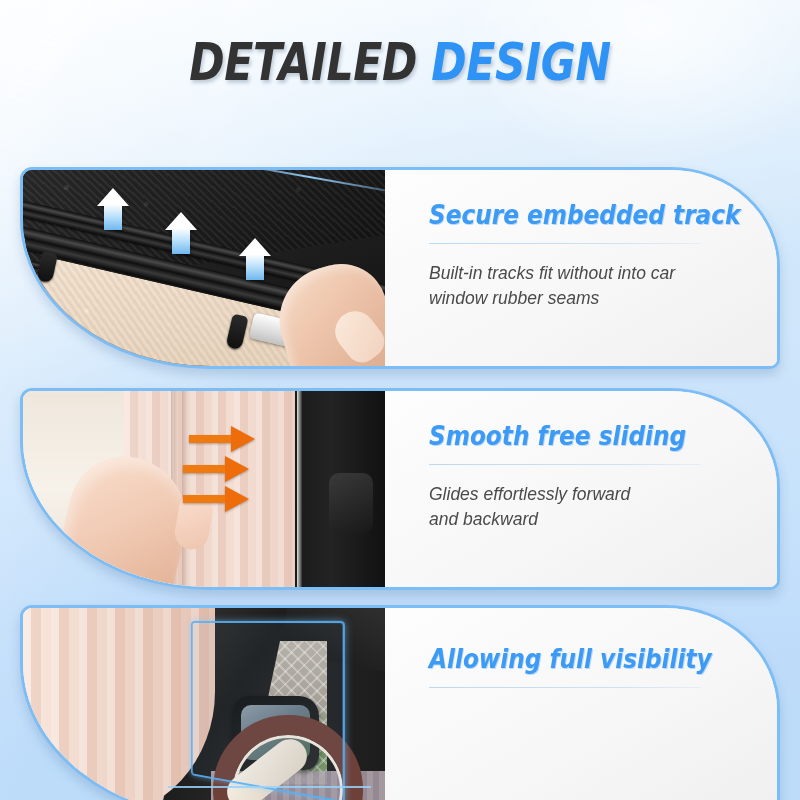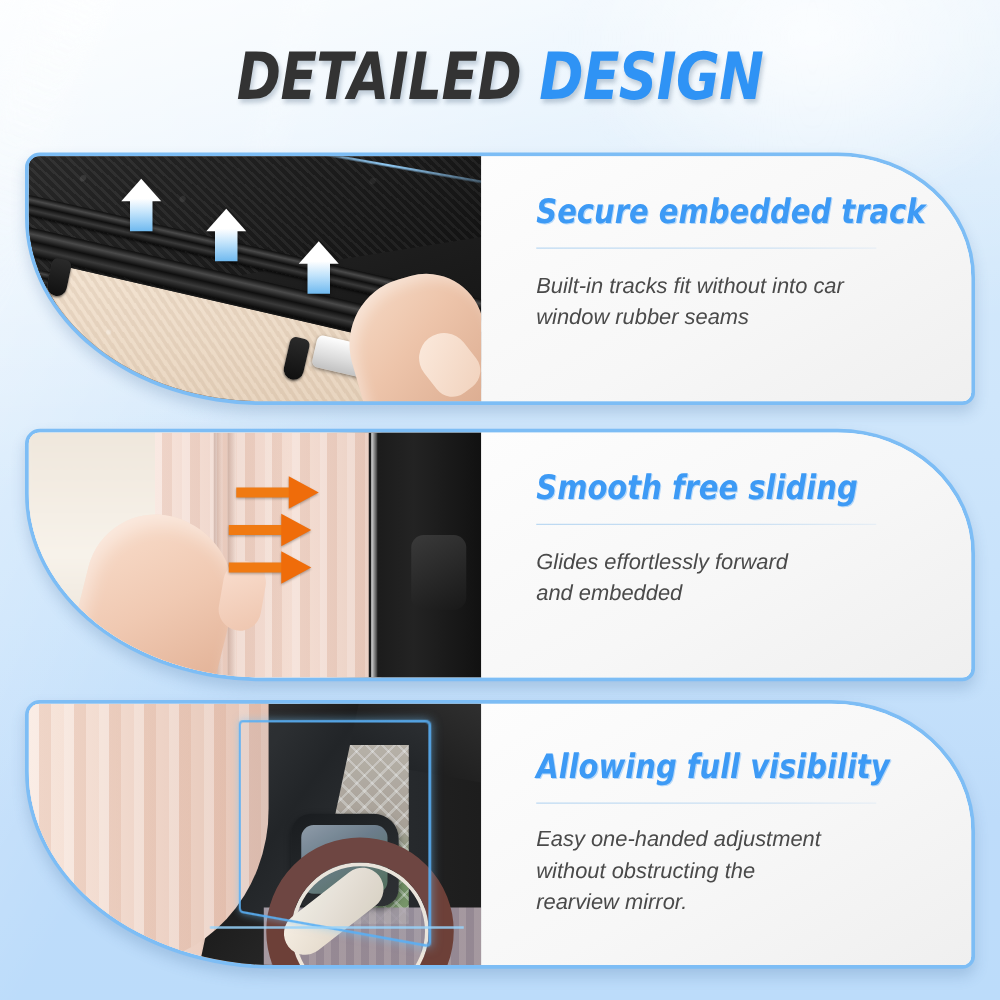--- a/index.html
+++ b/index.html
@@ -56,20 +56,21 @@
   .title .t-dark{ color:#333333; }
   .title .t-blue{ color:#2f93f5; }
 
   
   .card{
     position:absolute; left:20px; width:760px;
     background:#fbfbfb;
     border:3px solid #7dbdf5;
     overflow:hidden;
     box-shadow:0 6px 11px rgba(60,100,150,.22);
+    margin-top:45px;
   }
   .card.c1{ top:122px;  height:202px; border-radius:12px 110px 10px 190px/12px 100px 10px 150px; }
   .card.c2{ top:343px;  height:202px; border-radius:12px 110px 10px 190px/12px 100px 10px 150px; }
   .card.c3{ top:560px;  height:215px; border-radius:12px 115px 10px 200px/12px 105px 10px 158px; }
 
   .card-inner{ position:absolute; inset:0; display:flex; }
 
   
   .photo{
     position:relative; width:362px; height:100%; flex:0 0 362px; overflow:hidden;
@@ -410,41 +411,38 @@
           </div>
         <div class="arrow-right ar3">
             <i></i>
             <b></b>
           </div>
       </div>
       <div class="textcol">
         <div class="heading">Smooth free sliding</div>
         <div class="divider"></div>
         <div class="body">Glides effortlessly forward
-and embedded</div>
+and backward</div>
       </div>
     </div>
   </div>
 
   <div class="card c3">
     <div class="card-inner">
       <div class="photo p3">
         <div class="roof"></div>
         <div class="outside"></div>
         <div class="pillar"></div>
         <div class="curtain3"></div>
         <div class="seat"></div>
         <div class="mirror"></div>
         <div class="wheel"></div>
         <div class="outline"></div>
         <div class="outline-base"></div>
       </div>
       <div class="textcol">
         <div class="heading">Allowing full visibility</div>
         <div class="divider"></div>
-        <div class="body">Easy one-handed adjustment
-without obstructing the
-rearview mirror.</div>
       </div>
     </div>
   </div>
 
 </div>
 
 </body></html>

